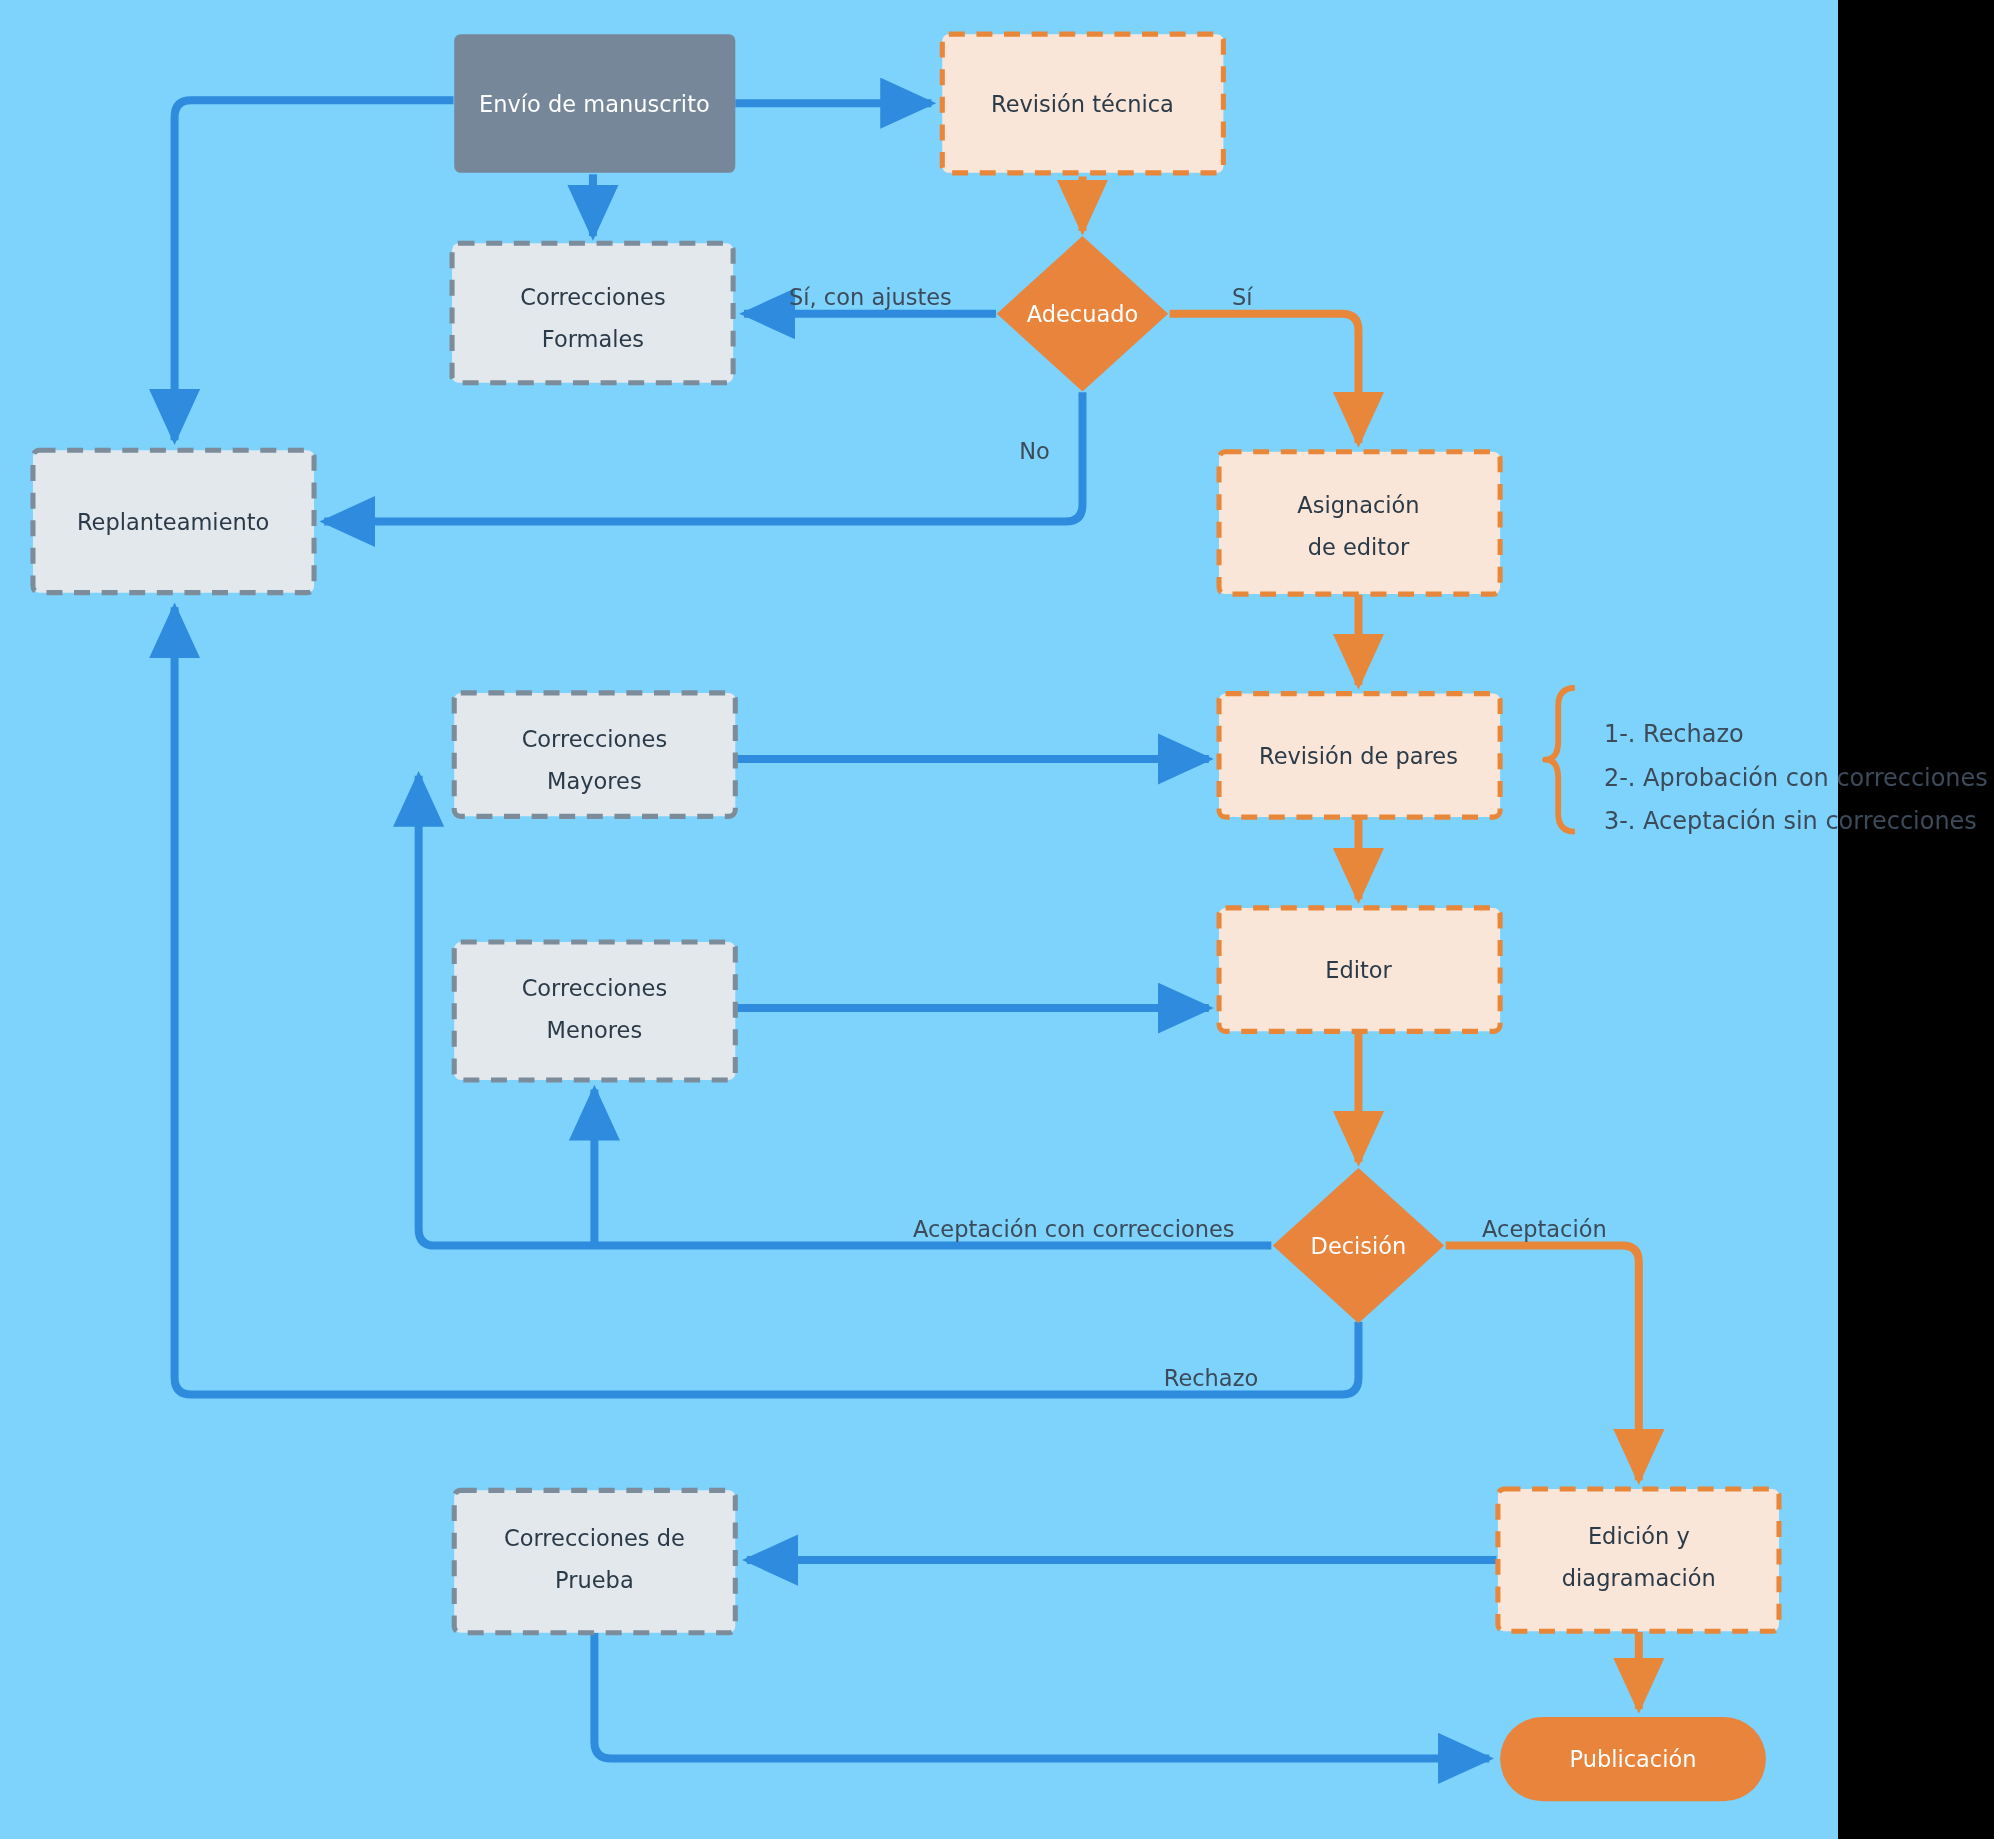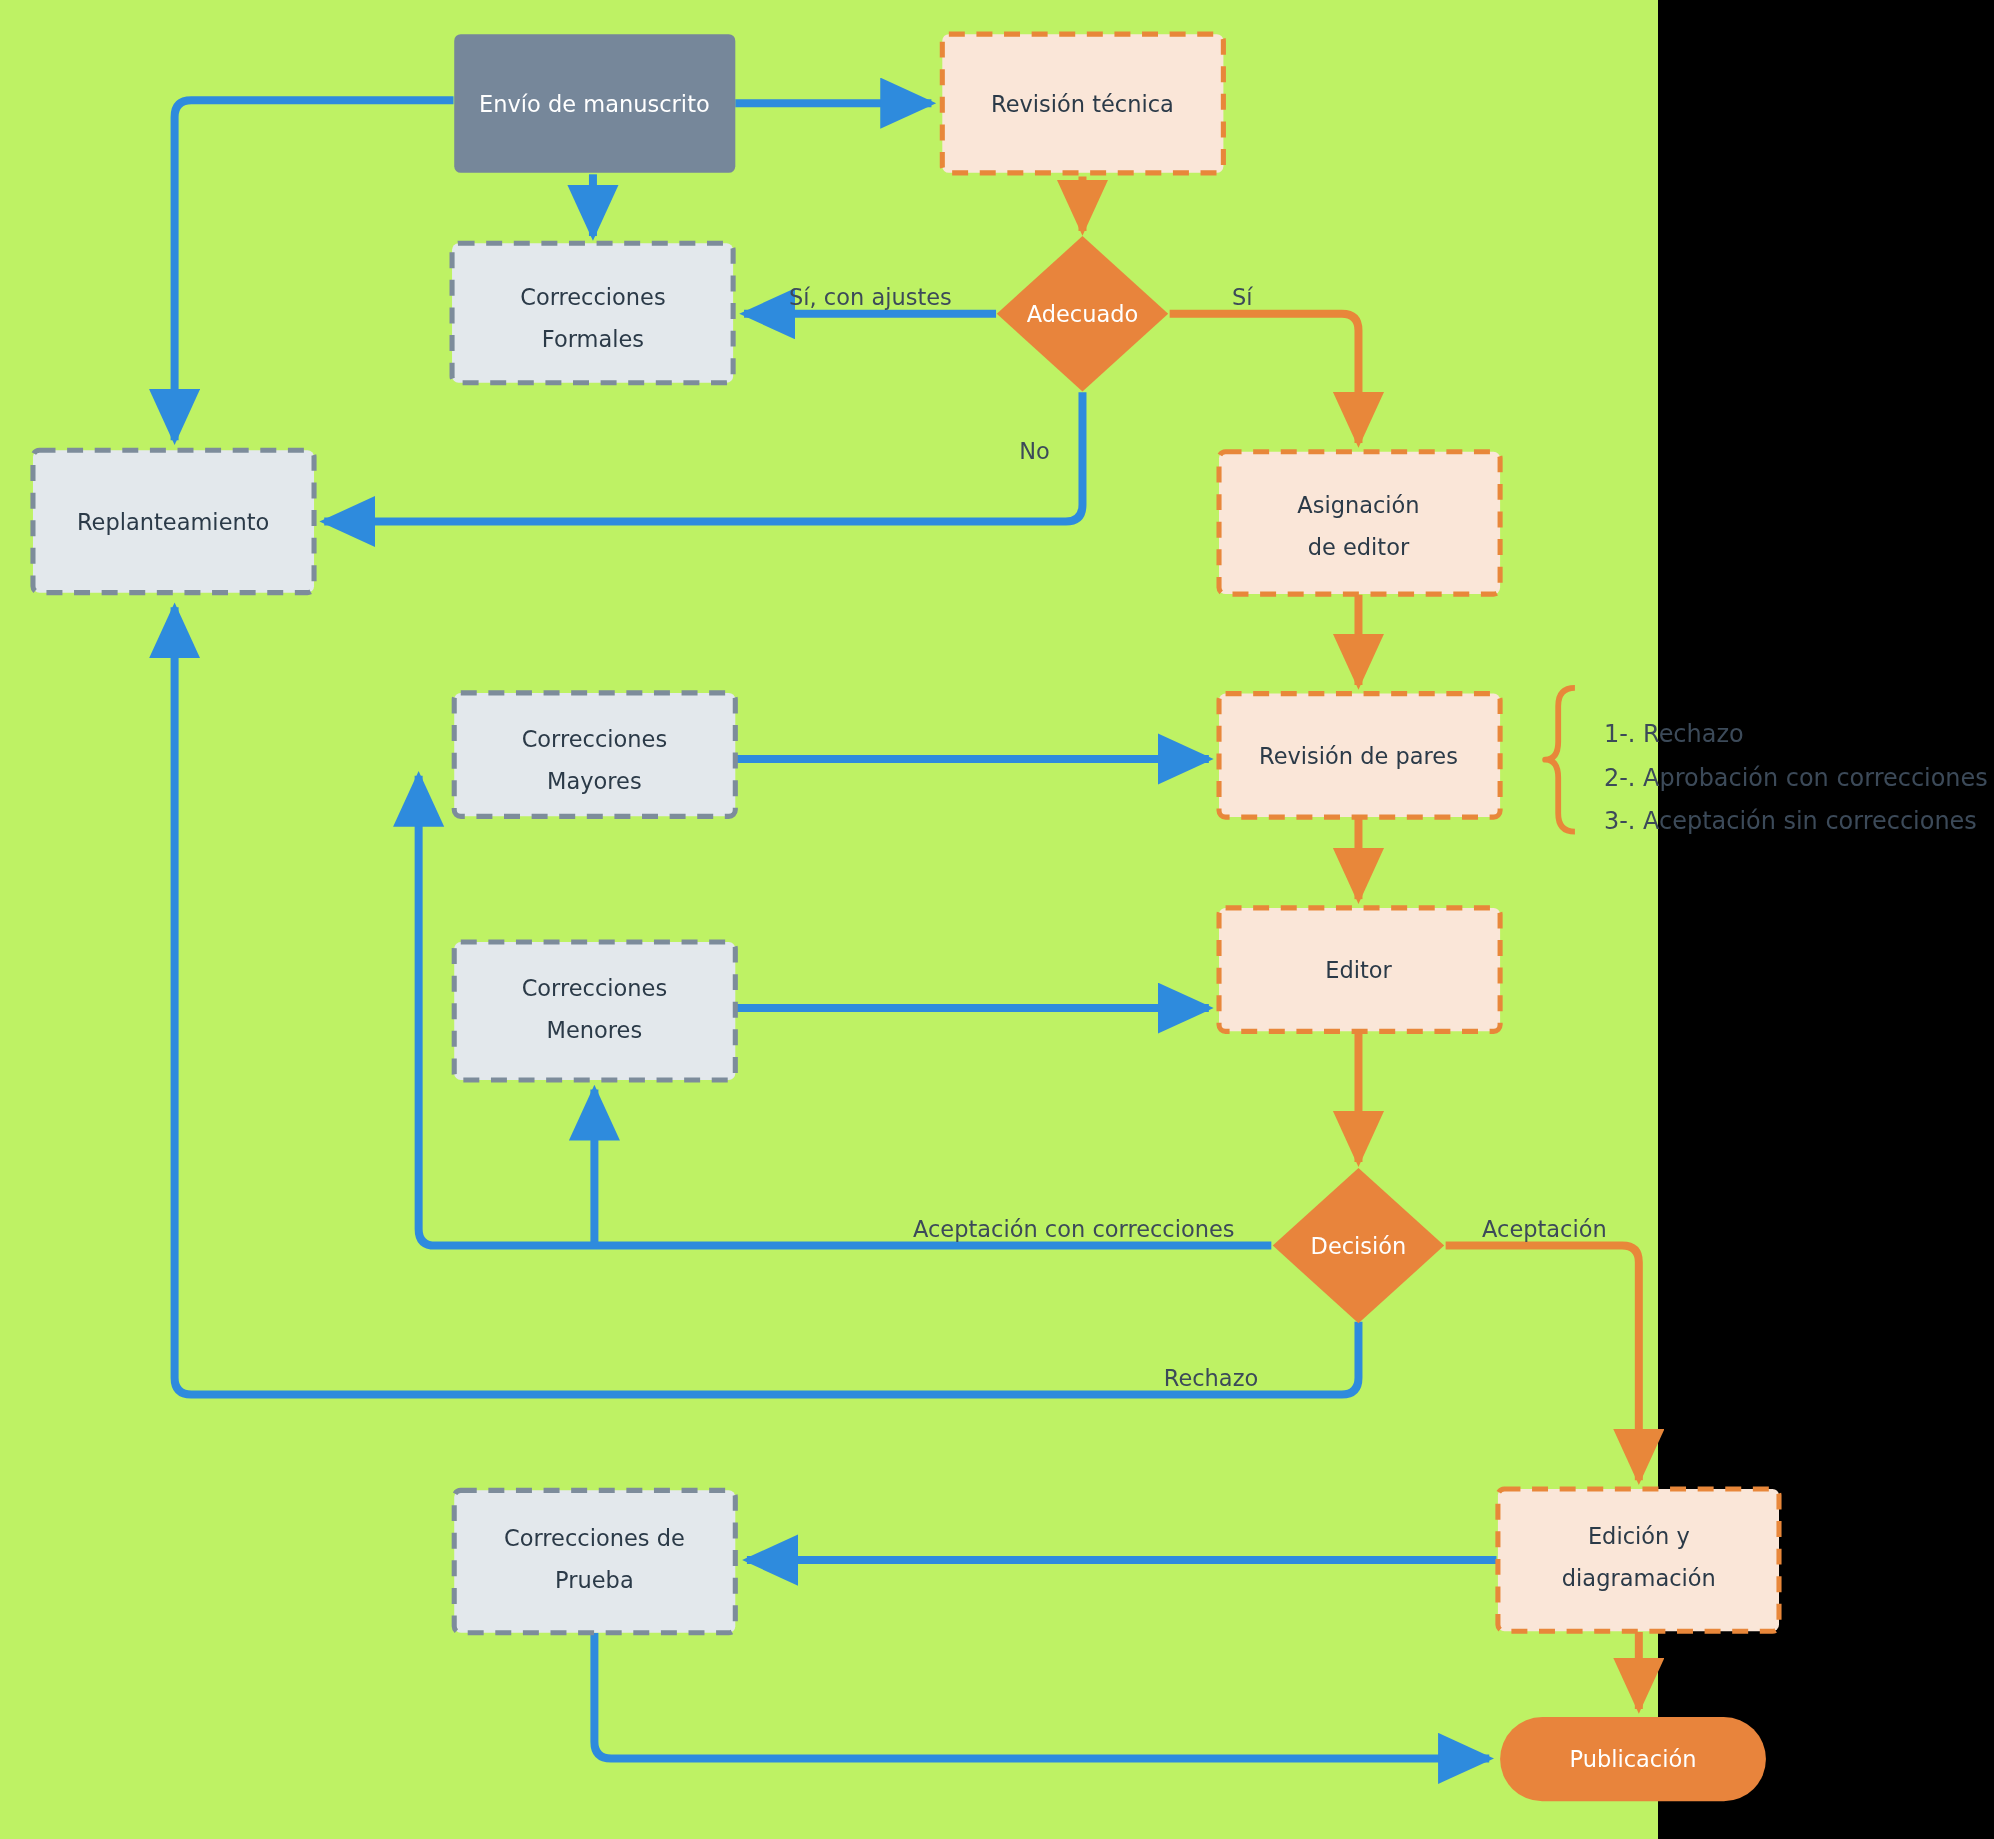--- a/index.html
+++ b/index.html
@@ -1,18 +1,18 @@
 <!DOCTYPE html>
 <html style="font-size:11.6px"><head>
 <meta charset="utf-8">
 <style>
   html,body{margin:0;padding:0;background:#000;}
   body{width:1995px;height:1839px;overflow:hidden;
        font-family:"DejaVu Sans","Liberation Sans",sans-serif;}
-  #stage{position:relative;width:1658px;height:1839px;background:#bef264;}
+  #stage{position:relative;width:1838px;height:1839px;background:#7dd3fc;}
   svg.flow{position:absolute;left:0;top:0;width:1995px;height:1839px;display:block;}
   .nodeLabel{font-family:"DejaVu Sans","Liberation Sans",sans-serif;font-size:31px;}
   .edgeLabel{font-family:"DejaVu Sans","Liberation Sans",sans-serif;font-size:31px;fill:#3c4a59;}
   .listLabel{font-family:"DejaVu Sans","Liberation Sans",sans-serif;font-size:33px;fill:#3c4a59;}
   .dark{fill:#2b3a48;}
   .white{fill:#ffffff;}
 </style>
 </head>
 <body>
 

